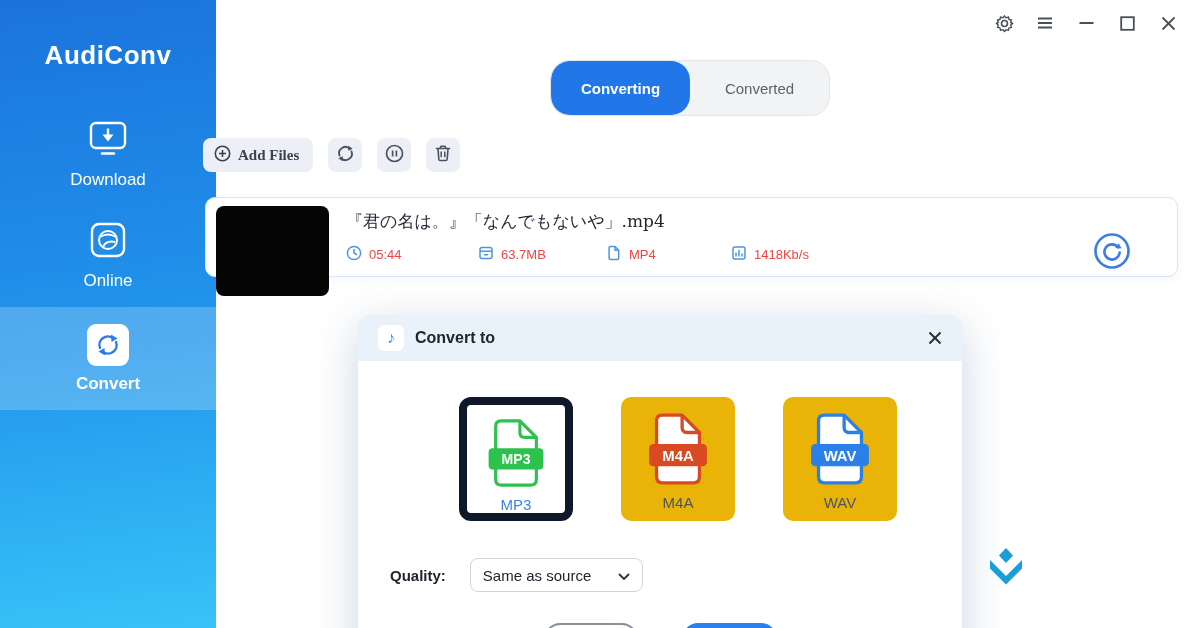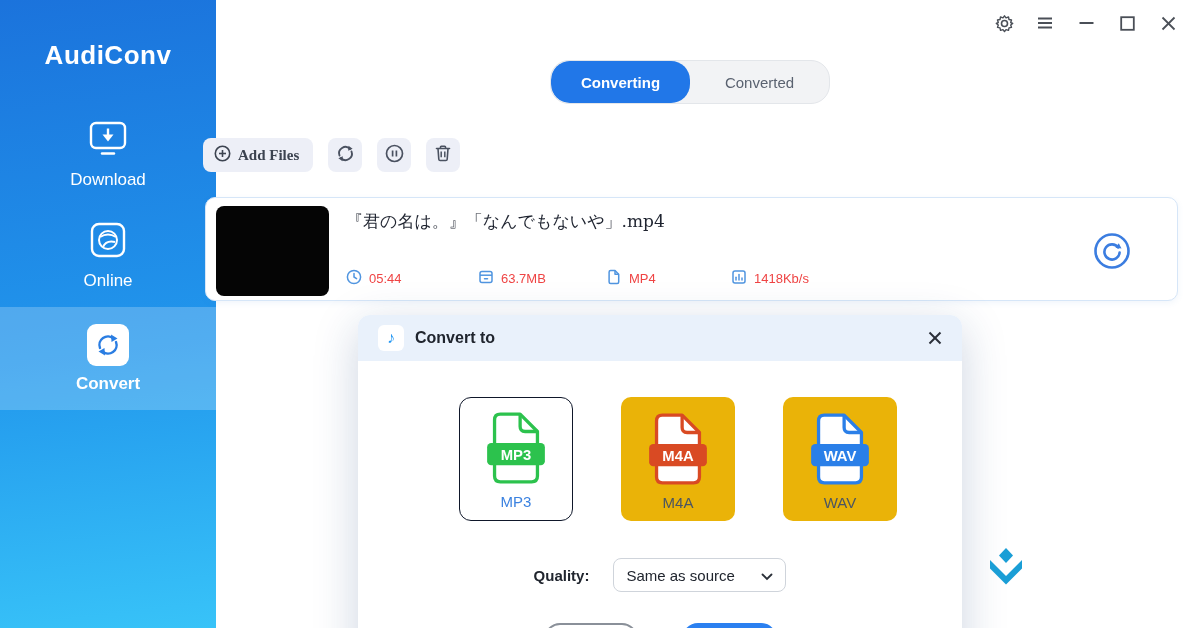--- a/index.html
+++ b/index.html
@@ -23,37 +23,37 @@
   .convert-icon-box { width:42px; height:42px; background:#fff; border-radius:9px;
     display:flex; align-items:center; justify-content:center; }
 
   
   .win-controls { position:absolute; top:11px; right:22px; display:flex; gap:21px;
     align-items:center; height:24px; }
   .win-btn { width:20px; height:22px; display:flex; align-items:center; justify-content:center;
     cursor:pointer; color:#4a4f57; }
 
   
-  .tabs { position:absolute; left:550px; top:60px; width:280px; height:44px;
+  .tabs { position:absolute; left:550px; top:60px; width:280px; height:56px;
     background:#f2f3f5; border:1px solid #e3e6ea; border-radius:19px; display:flex;
     overflow:hidden; }
   .tab { flex:1; display:flex; align-items:center; justify-content:center;
     font-size:15px; cursor:pointer; color:#5a6270; }
   .tab.active { background:#2177e8; color:#fff; border-radius:19px; font-weight:600; }
 
   
   .toolbar { position:absolute; left:203px; top:138px; display:flex; gap:15px; }
   .btn-addfiles { height:34px; padding:0 14px 0 11px; background:#edeff7; border-radius:8px;
     display:flex; align-items:center; gap:7px; font-size:15px; font-weight:600;
     color:#3c4350; cursor:pointer;font-family:Liberation Serif, serif; }
   .btn-square { width:34px; height:34px; background:#edeff7; border-radius:8px;
     display:flex; align-items:center; justify-content:center; cursor:pointer; }
 
   
-  .file-card { position:absolute; left:205px; top:197px; width:973px; height:104px;
+  .file-card { position:absolute; left:205px; top:197px; width:973px; height:80px;
     background:#fff; border:1px solid #d6e6f8; border-radius:10px;
     box-shadow:0 2px 6px rgba(70,130,200,0.08); }
   .thumb { position:absolute; left:10px; top:8px; width:113px; height:90px;
     background:#050505; border-radius:8px; }
   .file-title { position:absolute; left:140px; top:12px; font-size:17px; color:#1f2430;
     font-family:"DejaVu Serif", serif; white-space:nowrap; }
   .meta-row { position:absolute; left:140px; bottom:12px; display:flex; }
   .meta { display:flex; align-items:center; gap:7px; font-size:13px; color:#ef4444; }
   .meta-duration { width:132px; } .meta-size { width:128px; } .meta-format { width:125px; }
   .row-refresh { position:absolute; right:45px; top:33px; width:40px; height:40px;
@@ -67,26 +67,26 @@
     display:flex; align-items:center; padding:0 20px; }
   .modal-app-icon { width:26px; height:26px; background:#fff; border-radius:6px;
     display:flex; align-items:center; justify-content:center; font-size:16px;
     color:#2196f3; font-weight:bold; }
   .modal-title { margin-left:11px; font-size:16px; font-weight:600; color:#20252e; }
   .modal-close { margin-left:auto; cursor:pointer; display:flex; }
   .formats { display:flex; justify-content:center; gap:48px; margin-top:36px; }
   .fmt-card { width:114px; height:124px; background:#eab308; border-radius:10px;
     display:flex; flex-direction:column; align-items:center; cursor:pointer;
     border:2px solid transparent; }
-  .fmt-card.selected { background:#fff; border:1px solid #0f172a; border-radius:12px;margin-left:36px; }
+  .fmt-card.selected { background:#fff; border:8px solid #0f172a; border-radius:12px;margin-left:36px; }
   .fmt-card svg { margin-top:12px; }
   .fmt-label { margin-top:7px; font-size:15px; color:#4b5563; }
   .fmt-card.selected .fmt-label { color:#3b82e0; }
-  .quality-row { display:flex; justify-content:center; align-items:center; gap:24px;
-    margin-top:37px; }
+  .quality-row { display:flex; align-items:center; gap:24px;
+    margin-top:37px;margin-left:32px; }
   .quality-label { font-size:15px; font-weight:600; color:#20252e; }
   .quality-select { width:173px; height:31px; background:#fff; border:1px solid #cfd4db;
     border-radius:8px; display:flex; align-items:center; padding:16px 12px; gap:10px;
     font-size:15px; color:#20252e; cursor:pointer; }
   .quality-select .val { flex:1; }
   .modal-btns { display:flex; justify-content:center; gap:44px; margin-top:31px; }
   .btn-cancel { width:94px; height:32px; border:2px solid #8a9099; border-radius:16px;
     background:#fff; cursor:pointer; }
   .btn-ok { width:95px; height:32px; border:none; border-radius:16px; background:#2b80f0;
     cursor:pointer; }

